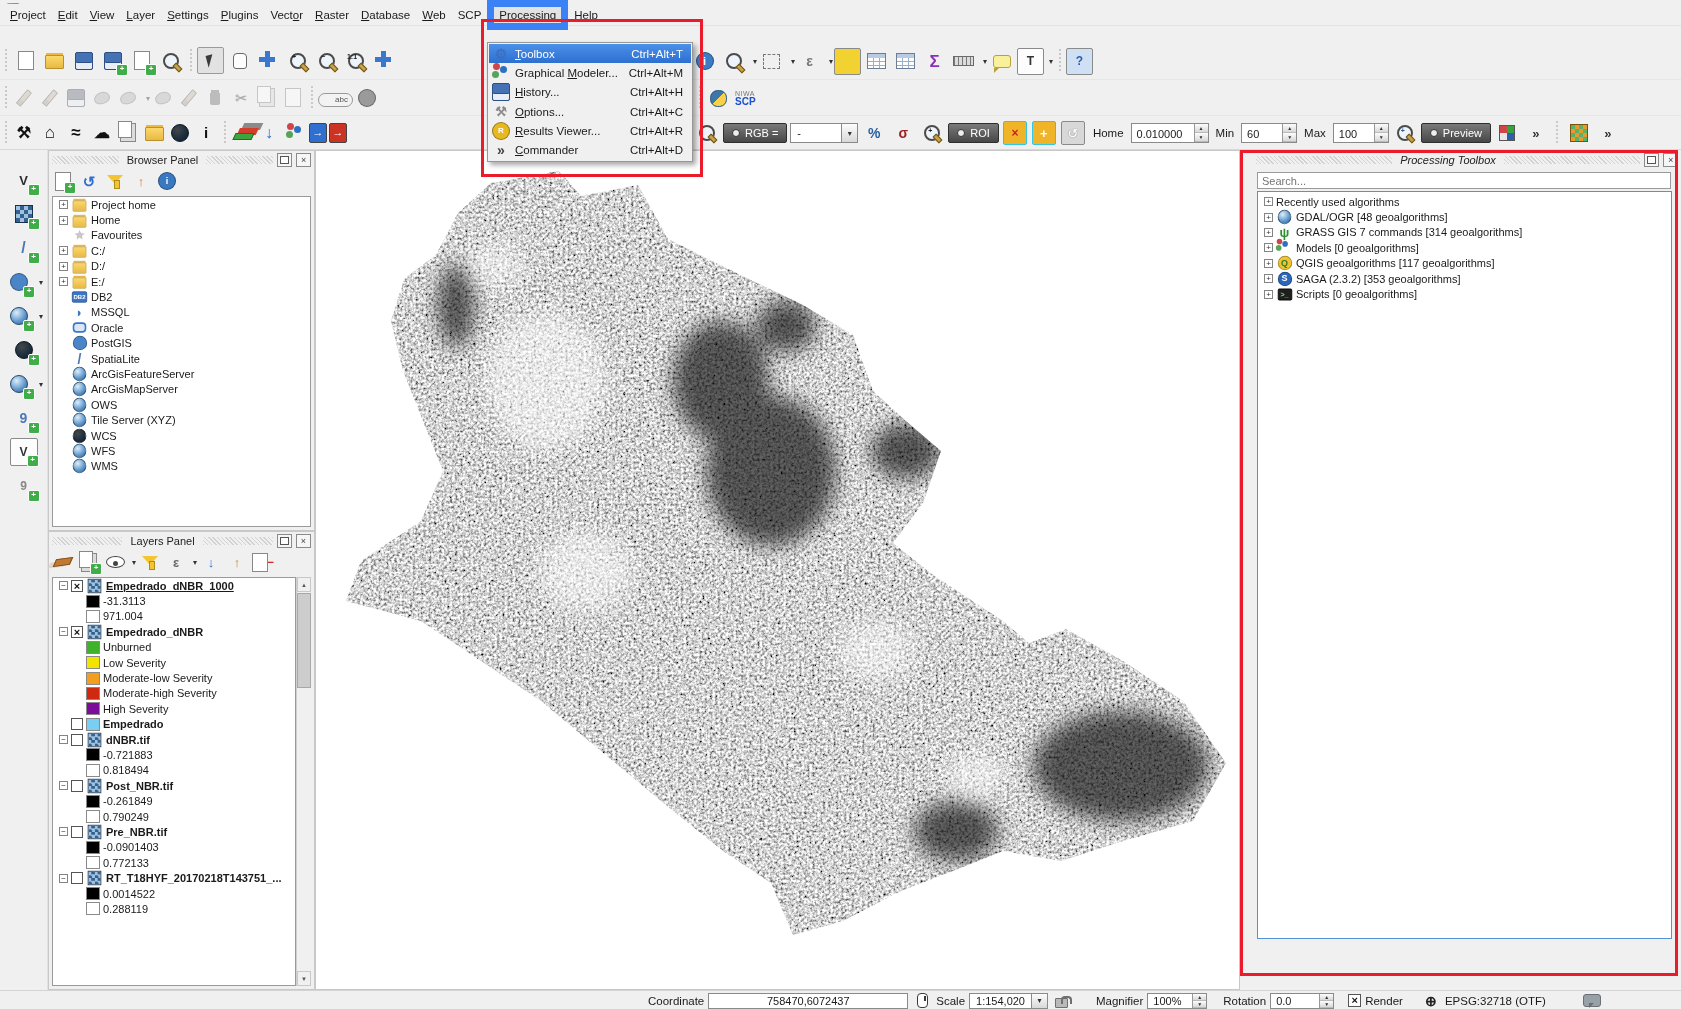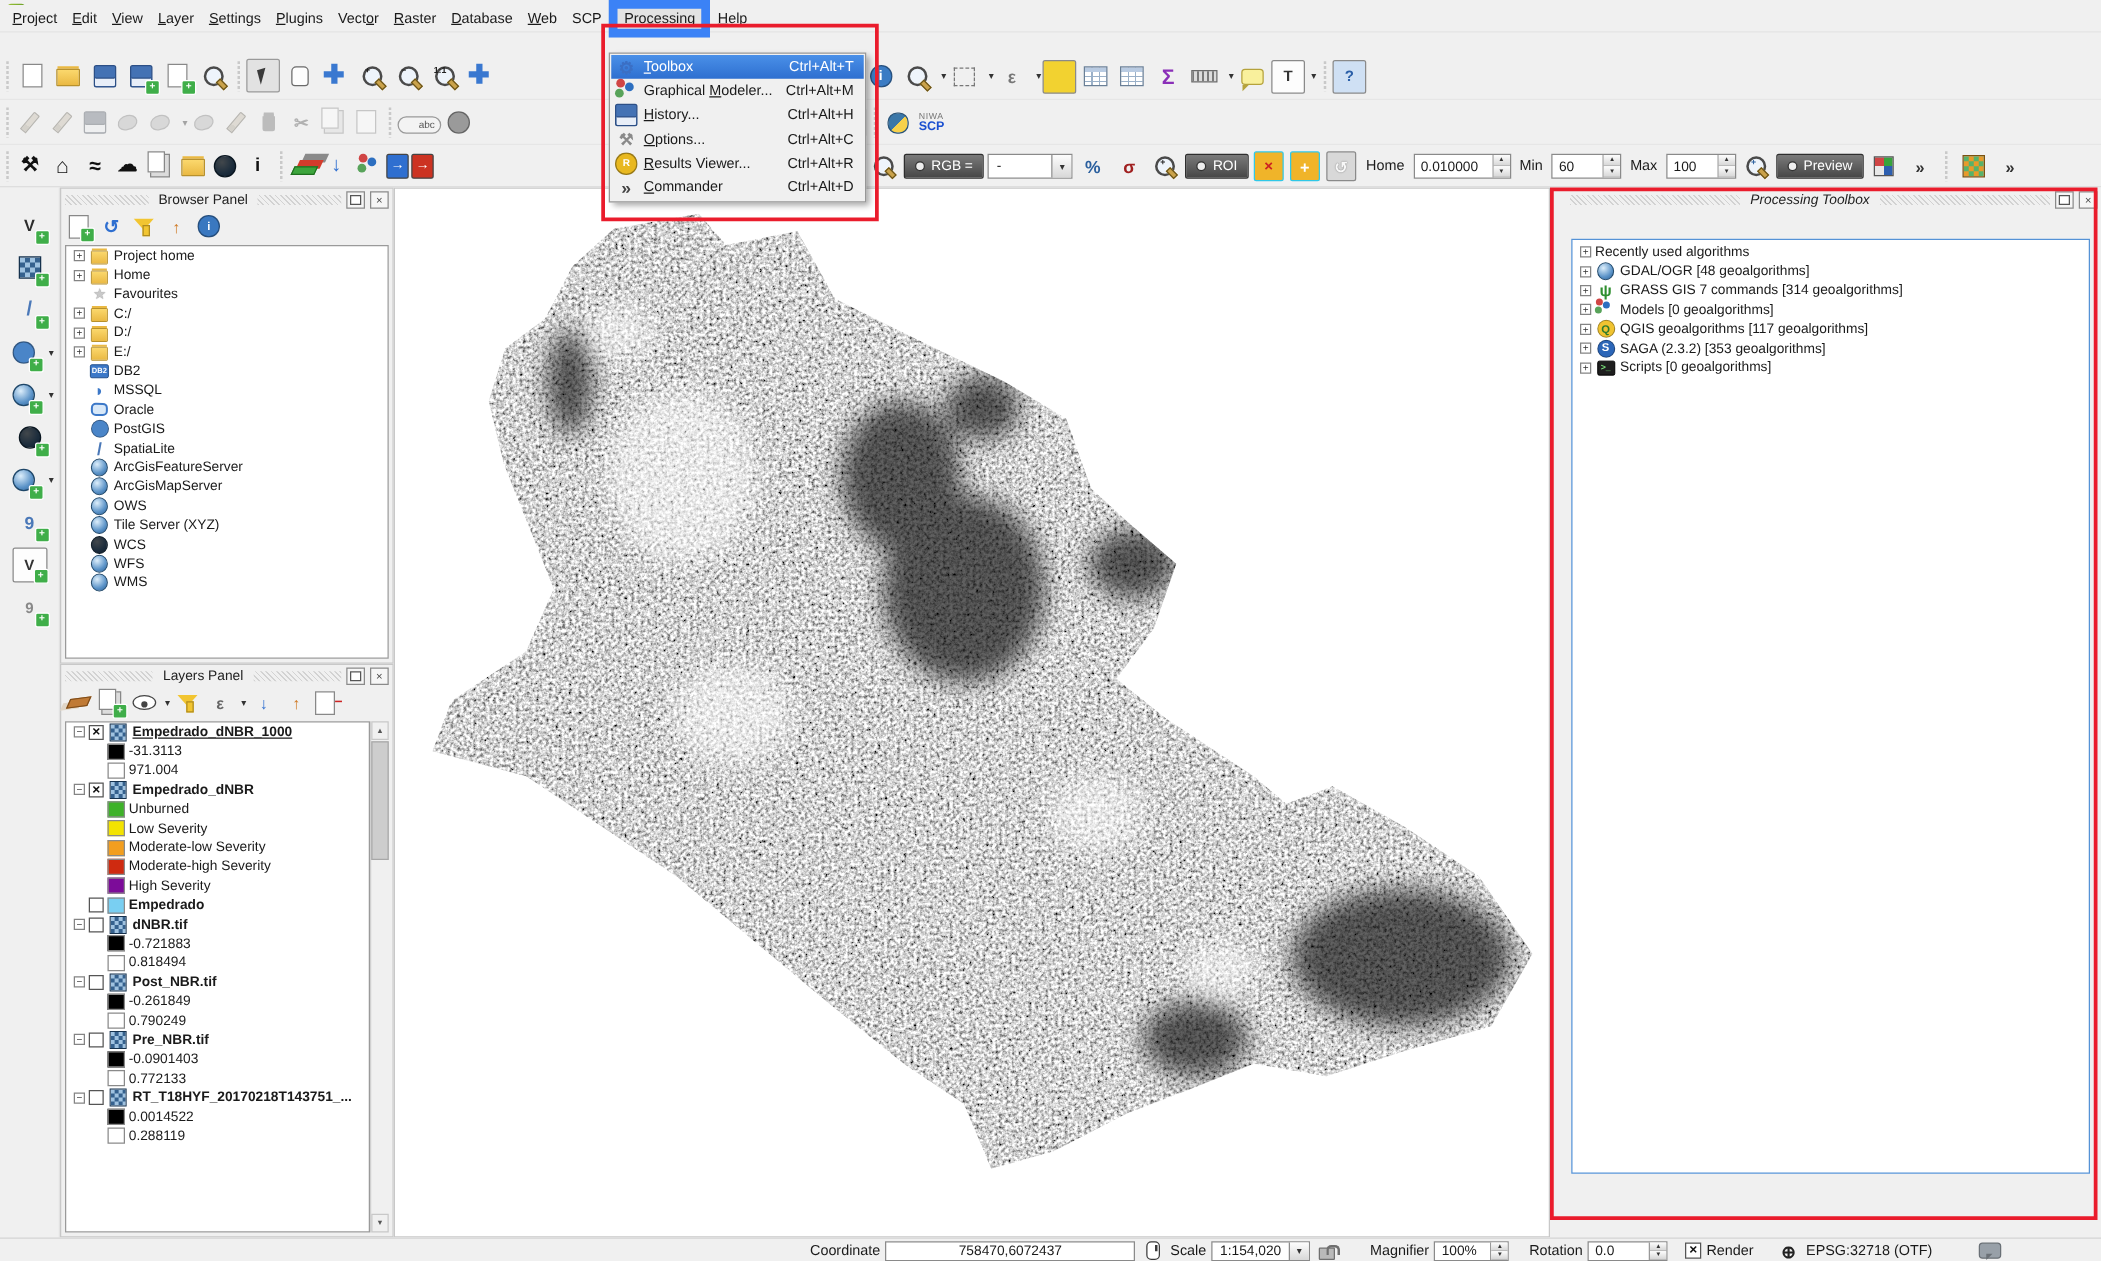--- a/index.html
+++ b/index.html
@@ -799,20 +799,21 @@
     <div class="splitter"></div>
 
     <div class="panel p-proc">
       <div class="phead">
         <span class="tex"></span>
         <span class="ptitle">Processing Toolbox</span>
         <span class="tex"></span>
         <span class="hbtn float"></span>
         <span class="hbtn">×</span>
       </div>
+      <input class="searchbox" placeholder="Search..." style="">
       <div class="proctree" id="proc-tree">
           <div style="height: 2px;"></div>
           <div class="trow">
             <span class="exp">+</span>
             <span class="tlabel">Recently used algorithms</span>
           </div>
           <div class="trow">
             <span class="exp">+</span>
             <span class="ic k-globe"></span>
             <span class="tlabel">GDAL/OGR [48 geoalgorithms]</span>

